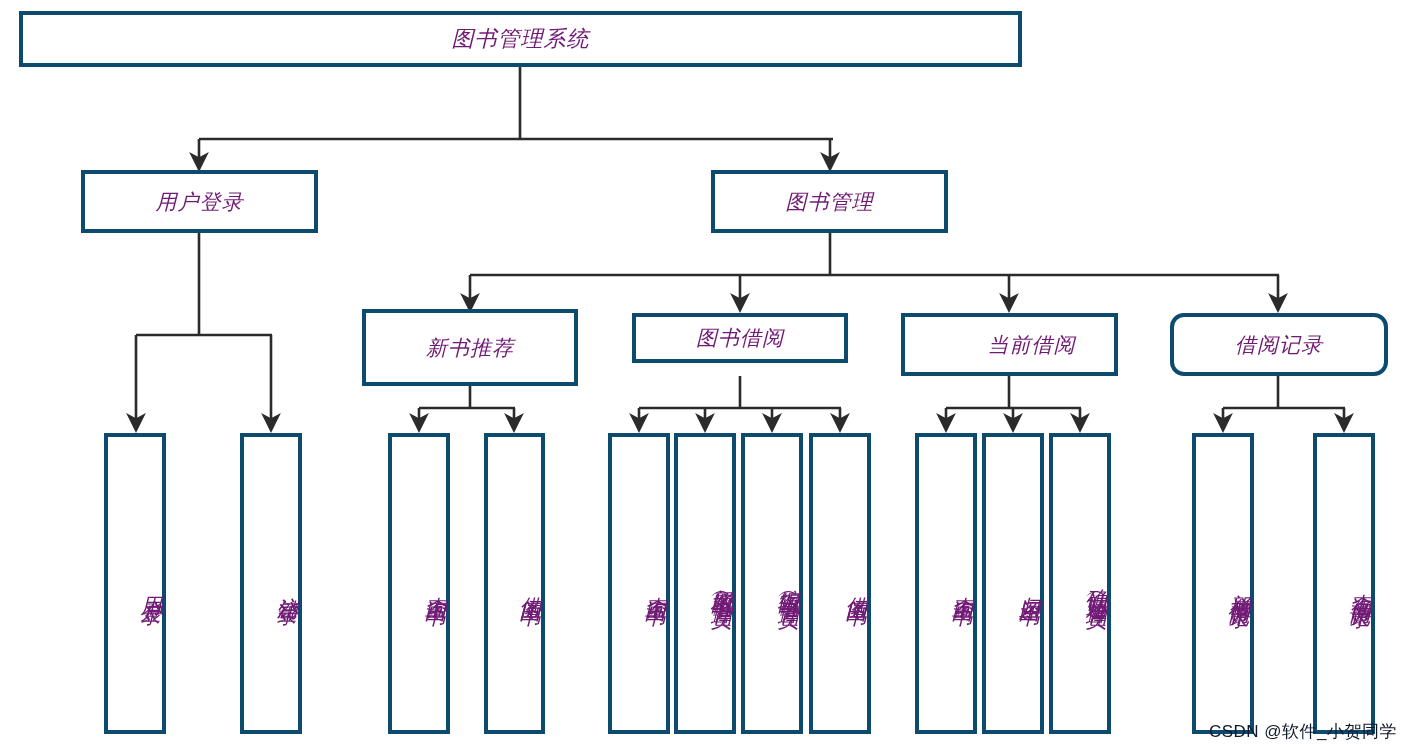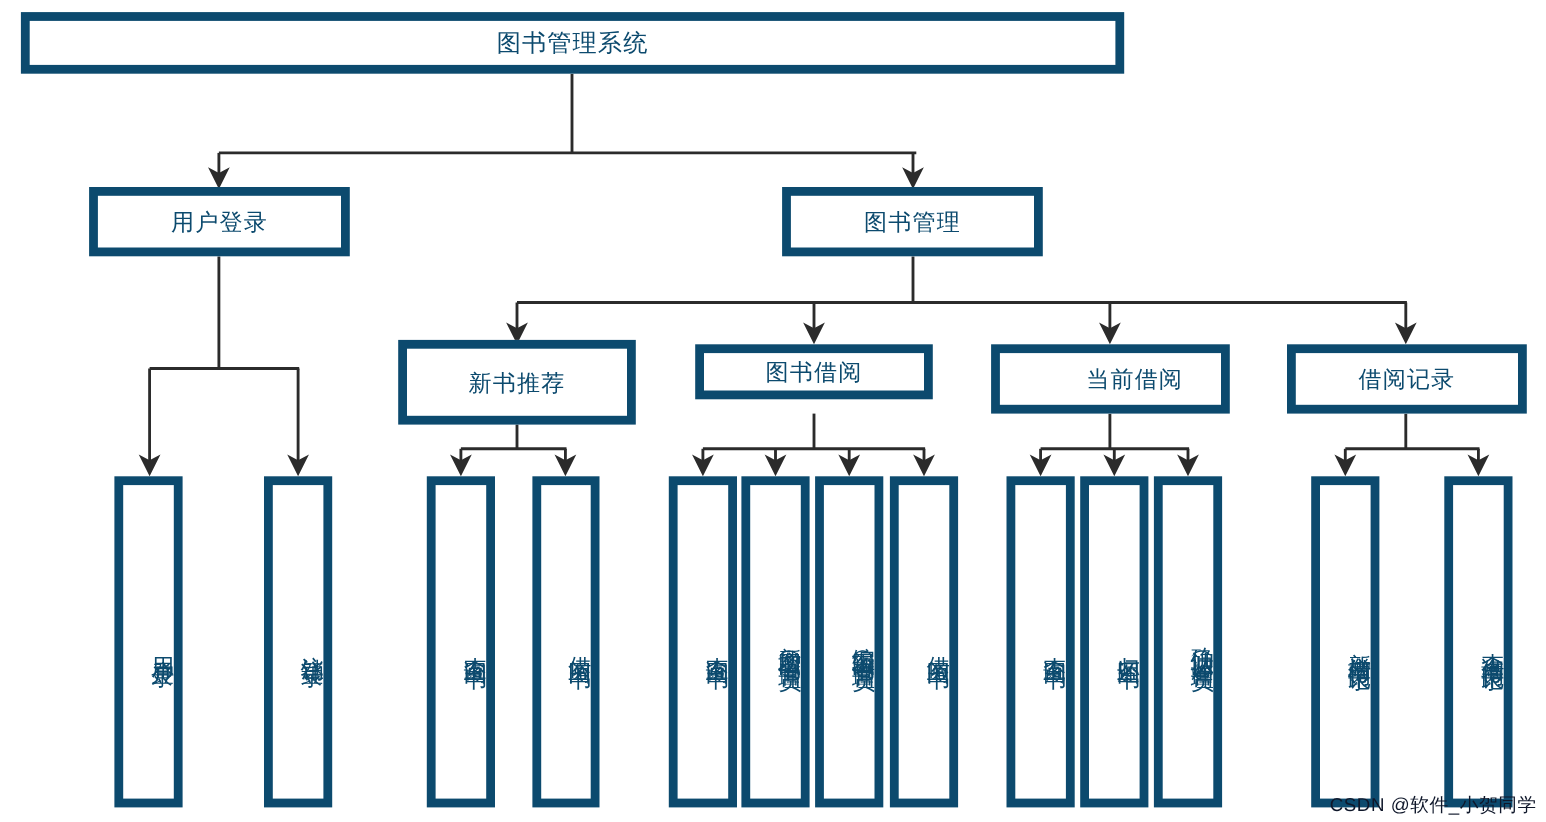--- a/index.html
+++ b/index.html
@@ -22,29 +22,30 @@
     position: absolute;
     left: 0;
     top: 0;
     width: 1405px;
     height: 747px;
     pointer-events: none;
   }
   .node {
     position: absolute;
     box-sizing: border-box;
-    border: 8px solid #0c4a6e;
+    border: 4px solid #0c4a6e;
     background: #ffffff;
     display: flex;
     align-items: center;
     justify-content: center;
-    color: #0c4a6e;
+    color: #701a75;
     font-size: 21px;
     letter-spacing: 1px;
     z-index: 2;
+    font-style: italic;
   }
   .node.vertical {
     writing-mode: vertical-rl;
     text-orientation: upright;
     letter-spacing: 3px;
     line-height: 1.05;
     padding: 14px 0 10px 0;
     align-items: flex-start;
     justify-content: center;
     font-size: 21px;
@@ -119,21 +120,21 @@
   </svg>
 
   <div class="node root" style="left:19px; top:11px; width:1003px; height:56px;">图书管理系统</div>
 
   <div class="node" style="left:81px; top:170px; width:237px; height:63px;">用户登录</div>
   <div class="node" style="left:711px; top:170px; width:237px; height:63px;">图书管理</div>
 
   <div class="node" style="left:362px; top:309px; width:216px; height:77px;">新书推荐</div>
   <div class="node" style="left:632px; top:313px; width:216px; height:50px;">图书借阅</div>
   <div class="node" style="left:901px; top:313px; width:217px; height:63px;padding-left:44px;">当前借阅</div>
-  <div class="node" style="left:1170px; top:313px; width:218px; height:63px;">借阅记录</div>
+  <div class="node" style="left:1170px; top:313px; width:218px; height:63px;border-radius:14px;">借阅记录</div>
 
   <div class="node vertical" style="left:104px; top:433px; width:62px; height:301px;">用户登录</div>
   <div class="node vertical" style="left:240px; top:433px; width:62px; height:301px;">注销登录</div>
 
   <div class="node vertical" style="left:388px; top:433px; width:62px; height:301px;">查询图书</div>
   <div class="node vertical" style="left:484px; top:433px; width:61px; height:301px;">借阅图书</div>
 
   <div class="node vertical" style="left:608px; top:433px; width:62px; height:301px;">查询图书</div>
   <div class="node vertical" style="left:674px; top:433px; width:62px; height:301px;">新增图书（管理员）</div>
   <div class="node vertical" style="left:741px; top:433px; width:62px; height:301px;">编辑图书（管理员）</div>

